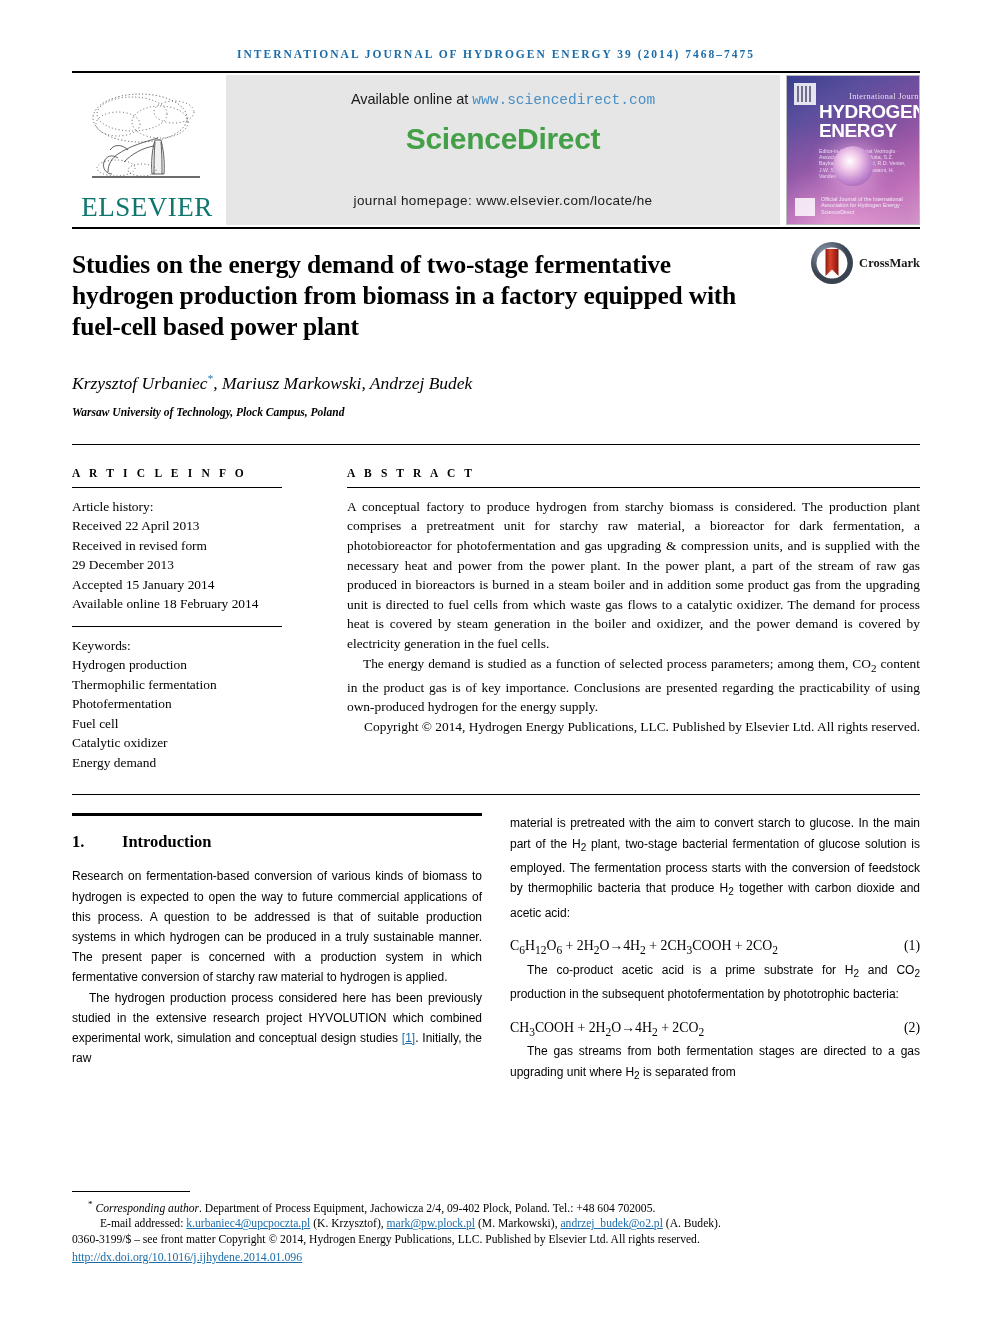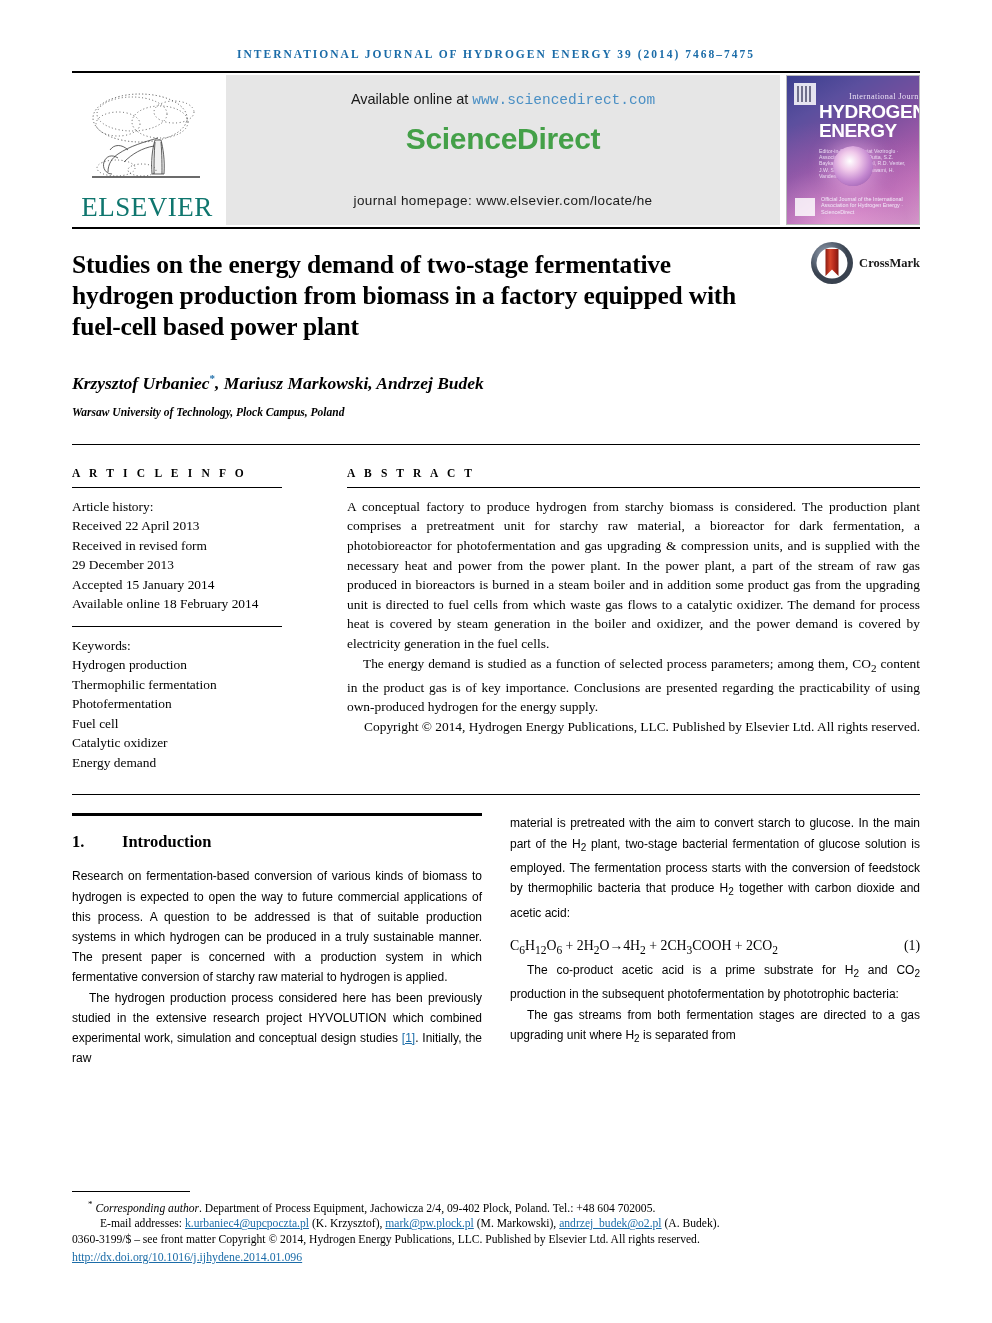--- a/index.html
+++ b/index.html
@@ -159,21 +159,21 @@
     position: absolute; right: 0px; top: 12px;
     display: flex; align-items: center; gap: 5px;
   }
   .cm-badge { width: 44px; height: 44px; position: relative; }
   .cm-label {
     font-family: "Liberation Serif", serif;
     font-weight: bold; font-size: 12.5px; color: #1a1a1a;
   }
   .authors {
     font-family: "Liberation Serif", serif;
-    font-style: italic; font-weight: bold;
+    font-style: italic; font-weight: normal;
     font-size: 17.5px;
     margin-top: 30px;
   }
   .authors sup { color: #1B6CA8; font-size: 11px; font-style: normal; }
   .affil {
     font-family: "Liberation Serif", serif;
     font-style: italic; font-weight: bold;
     font-size: 11.5px;
     margin-top: 12px;
   }
@@ -386,27 +386,31 @@
       <div class="col">
         <p class="body-p" style="margin-top:0"><span>material is pretreated with the aim to convert starch to glucose. In the main part of the H</span><sub>2</sub><span> plant, two-stage bacterial fermentation of glucose solution is employed. The fermentation process starts with the conversion of feedstock by thermophilic bacteria that produce H</span><sub>2</sub><span> together with carbon dioxide and acetic acid:</span></p>
 
         <div class="eqrow">
           <span class="eq">C<sub>6</sub>H<sub>12</sub>O<sub>6</sub> + 2H<sub>2</sub>O→4H<sub>2</sub> + 2CH<sub>3</sub>COOH + 2CO<sub>2</sub></span>
           <span class="num">(1)</span>
         </div>
 
         <p class="body-p indent"><span>The co-product acetic acid is a prime substrate for H</span><sub>2</sub><span> and CO</span><sub>2</sub><span> production in the subsequent photofermentation by phototrophic bacteria:</span></p>
 
+        <div class="eqrow">
+          <span class="eq">CH<sub>3</sub>COOH + 2H<sub>2</sub>O→4H<sub>2</sub> + 2CO<sub>2</sub></span>
+          <span class="num">(2)</span>
+        </div>
 
         <p class="body-p indent"><span>The gas streams from both fermentation stages are directed to a gas upgrading unit where H</span><sub>2</sub><span> is separated from</span></p>
       </div>
     </div>
   </div>
 
   <div class="footer">
     <div class="foot-rule"></div>
     <div class="foot-line indent1"><span class="sup">*</span> <span class="ital">Corresponding author</span><span>. Department of Process Equipment, Jachowicza 2/4, 09-402 Plock, Poland. Tel.: +48 604 702005.</span></div>
-    <div class="foot-line indent1" style="padding-left:28px"><span>E-mail addresses: </span><a class="lnk" href="#">k.urbaniec4@upcpoczta.pl</a><span> (K. Krzysztof), </span><a class="lnk" href="#">mark@pw.plock.pl</a><span> (M. Markowski), </span><a class="lnk" href="#">andrzej_budek@o2.pl</a><span> (A. Budek).</span></div>
+    <div class="foot-line indent1" style="padding-left:28px"><span>E-mail addressed: </span><a class="lnk" href="#">k.urbaniec4@upcpoczta.pl</a><span> (K. Krzysztof), </span><a class="lnk" href="#">mark@pw.plock.pl</a><span> (M. Markowski), </span><a class="lnk" href="#">andrzej_budek@o2.pl</a><span> (A. Budek).</span></div>
     <div class="foot-line">0360-3199/$ – see front matter Copyright © 2014, Hydrogen Energy Publications, LLC. Published by Elsevier Ltd. All rights reserved.</div>
     <a class="doi" href="#">http://dx.doi.org/10.1016/j.ijhydene.2014.01.096</a>
   </div>
 
 </div>
 
 </body></html>

